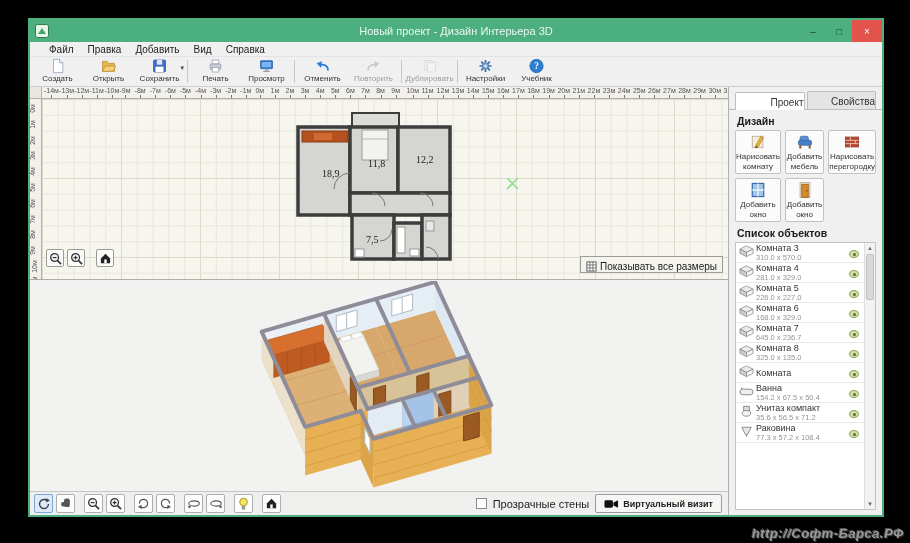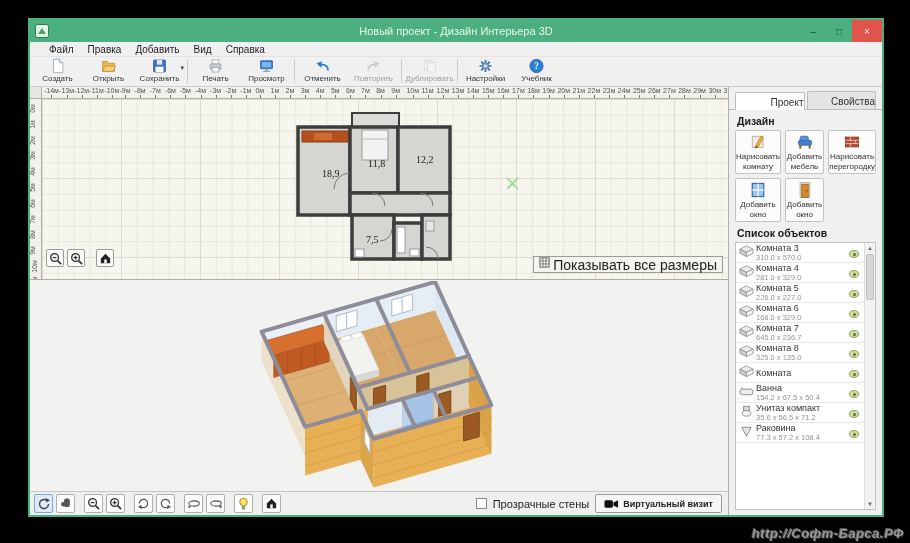--- a/index.html
+++ b/index.html
@@ -40,22 +40,22 @@
     background-color:#f6f5ee;
     background-image: linear-gradient(#dcdbcc 1px, transparent 1px), linear-gradient(90deg, #dcdbcc 1px, transparent 1px),
                       linear-gradient(#e8e7da 1px, transparent 1px), linear-gradient(90deg, #e8e7da 1px, transparent 1px);
     background-size: 79px 79px, 79px 79px, 15.8px 15.8px, 15.8px 15.8px; }
   #plan { position:absolute; left:250px; top:12px; }
   .cross { position:absolute; left:464px; top:78px; width:13px; height:13px; }
   .zoom2d { position:absolute; left:4px; bottom:12px; display:flex; gap:3px; }
   .sqbtn { width:18px; height:18px; background:#fbfbfa; border:1px solid #9c9c94; border-radius:2px;
            display:flex; align-items:center; justify-content:center; }
   .sqbtn.home2d { margin-left:8px; }
-  .showsizes { position:absolute; right:5px; bottom:6px; height:17px; display:flex; align-items:flex-start; gap:3px;
-               background:#f4f3ee; border:1px solid #9c9c94; font-size:14px; color:#222; padding:0 5px;margin-top:46px; }
+  .showsizes { position:absolute; right:5px; bottom:6px; height:17px; display:flex; align-items:flex-end; gap:3px;
+               background:#f4f3ee; border:1px solid #9c9c94; font-size:10px; color:#222; padding:0 5px;margin-top:46px; }
   .view3d { position:absolute; top:194px; bottom:0; left:0; right:0; }
   .canvas3d { position:absolute; inset:0 0 24px 0; background:#f2f2f1; overflow:hidden; }
   .bar3d { position:absolute; left:0; right:0; bottom:0; height:24px; background:#efefee; border-top:1px solid #c6c6c4;
            display:flex; align-items:center; padding:0 4px; gap:3px; }
   .b3 { width:19px; height:19px; background:#fdfdfd; border:1px solid #aeaeae; border-radius:2px;
         display:flex; align-items:center; justify-content:center; }
   .b3.active { background:#ddeafa; border-color:#7aa8dd; }
   .gap { margin-left:6px; }
   .bar3d-right { margin-left:auto; display:flex; align-items:center; gap:6px; }
   .cb { width:11px; height:11px; background:#fff; border:1px solid #8a8a8a; }

